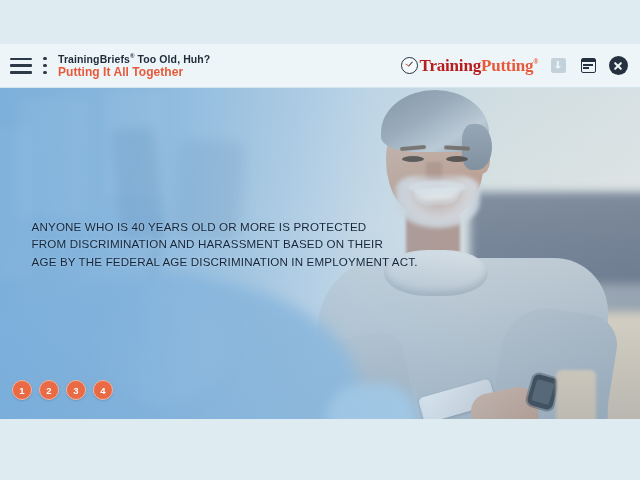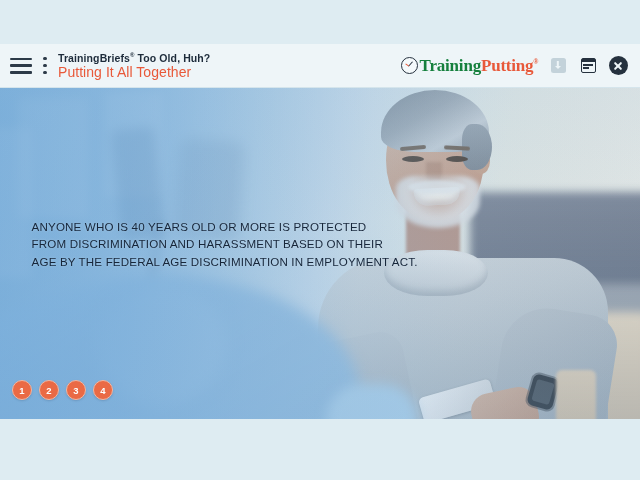--- a/index.html
+++ b/index.html
@@ -60,21 +60,21 @@
     background: #2c3a48; border-radius: 50%;
   }
 
   .titles { line-height: 1.12; padding-top: 1px; }
   .title-main {
     font-size: 10.5px; font-weight: bold; color: #1d2b3a;
     letter-spacing: 0.1px; white-space: nowrap;
   }
   .title-main sup { font-size: 6px; vertical-align: super; font-weight: bold; }
   .title-sub {
-    font-size: 14px; font-weight: normal; color: #e8593a;
+    font-size: 12px; font-weight: bold; color: #e8593a;
     letter-spacing: 0.05px; white-space: nowrap; margin-top: 1px;
   }
 
   .hdr-spacer { flex: 1 1 auto; }
 
   .hdr-right {
     display: flex; align-items: center; height: 44px;
     padding-right: 12px; gap: 10px;
     flex: 0 0 auto;
   }
@@ -101,21 +101,21 @@
     transform-origin: bottom center;
     transform: translate(-50%, -100%) rotate(-55deg);
   }
   .logo-text {
     font-family: "Liberation Serif", serif;
     font-size: 17px; font-weight: bold;
     letter-spacing: -0.2px;
     white-space: nowrap;
     position: relative;
   }
-  .logo-text .t1 { color: #15803d; }
+  .logo-text .t1 { color: #b91c1c; }
   .logo-text .t2 { color: #e8593a; }
   .logo-text .reg {
     font-size: 6.5px; vertical-align: super; color: #e8593a;
     font-family: "Liberation Sans", sans-serif;
   }
 
   .icon-btn {
     width: 20px; height: 20px;
     display: flex; align-items: center; justify-content: center;
     cursor: pointer; flex: 0 0 auto;

